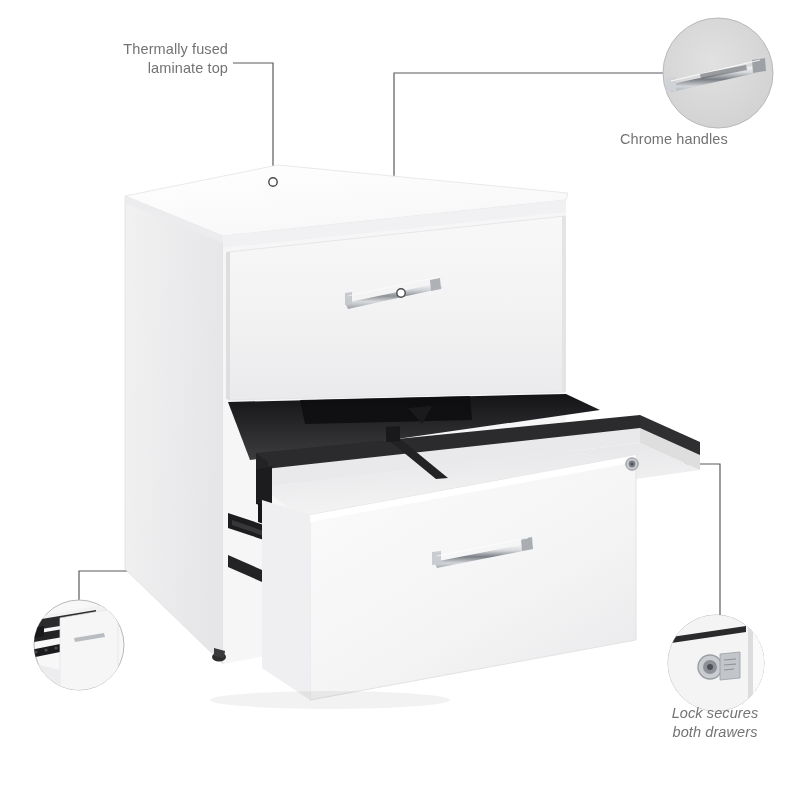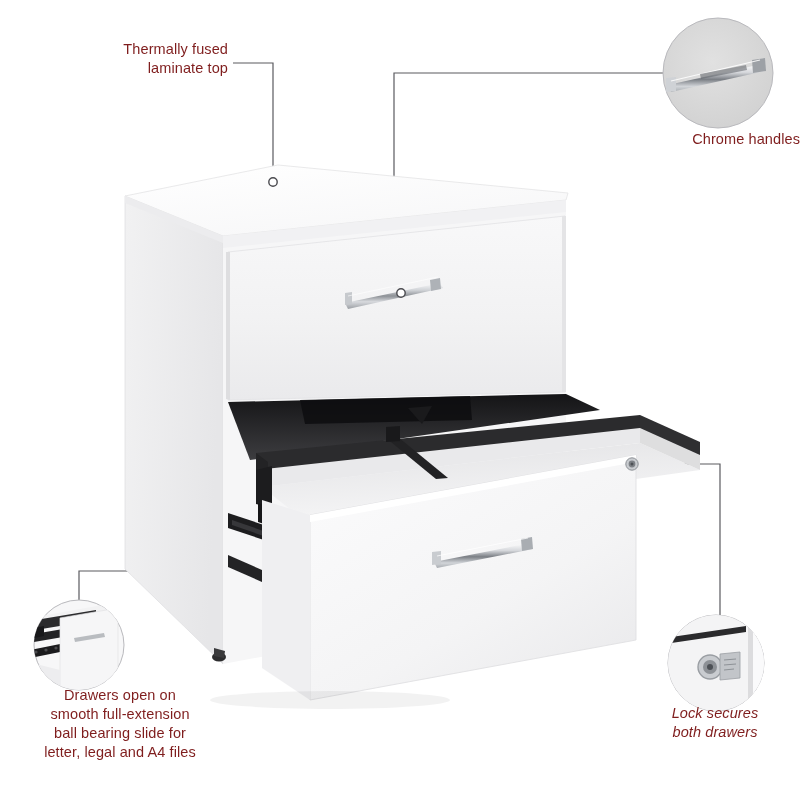--- a/index.html
+++ b/index.html
@@ -25,37 +25,37 @@
   .svg-layer {
     position: absolute;
     left: 0;
     top: 0;
     width: 800px;
     height: 800px;
   }
 
   .callout-label {
     position: absolute;
-    color: #7f1d1d;
+    color: #737373;
     font-size: 14.5px;
     line-height: 19px;
     letter-spacing: .1px;
     white-space: pre-line;
   }
   .lbl-laminate {
     left: 18px;
     top: 40px;
     width: 210px;
     text-align: right;
   }
   .lbl-chrome {
     left: 620px;
     top: 130px;
     width: 180px;
-    text-align: right;
+    text-align: left;
   }
   .lbl-slide {
     left: 8px;
     top: 686px;
     width: 224px;
     text-align: center;
   }
   .lbl-lock {
     left: 630px;
     top: 704px;
@@ -250,24 +250,20 @@
         <path d="M724 660 L736 659 M724 665 L736 664 M724 670 L734 669" stroke="#8d9196" stroke-width="1" fill="none"></path>
       </g>
     </g>
   </svg>
 
   <div class="callout-label lbl-laminate">Thermally fused
 laminate top</div>
 
   <div class="callout-label lbl-chrome">Chrome handles</div>
 
-  <div class="callout-label lbl-slide">Drawers open on
-smooth full-extension
-ball bearing slide for
-letter, legal and A4 files</div>
 
   <div class="callout-label lbl-lock">Lock secures
 both drawers</div>
 
   <svg class="svg-layer" viewBox="0 0 800 800" xmlns="http://www.w3.org/2000/svg" style="pointer-events:none;">
     <circle cx="273" cy="182" r="4.2" fill="#ffffff" stroke="#4a4a4f" stroke-width="1.4"></circle>
     <circle cx="401" cy="293" r="4.2" fill="#ffffff" stroke="#4a4a4f" stroke-width="1.4"></circle>
   </svg>
 
 </div>

